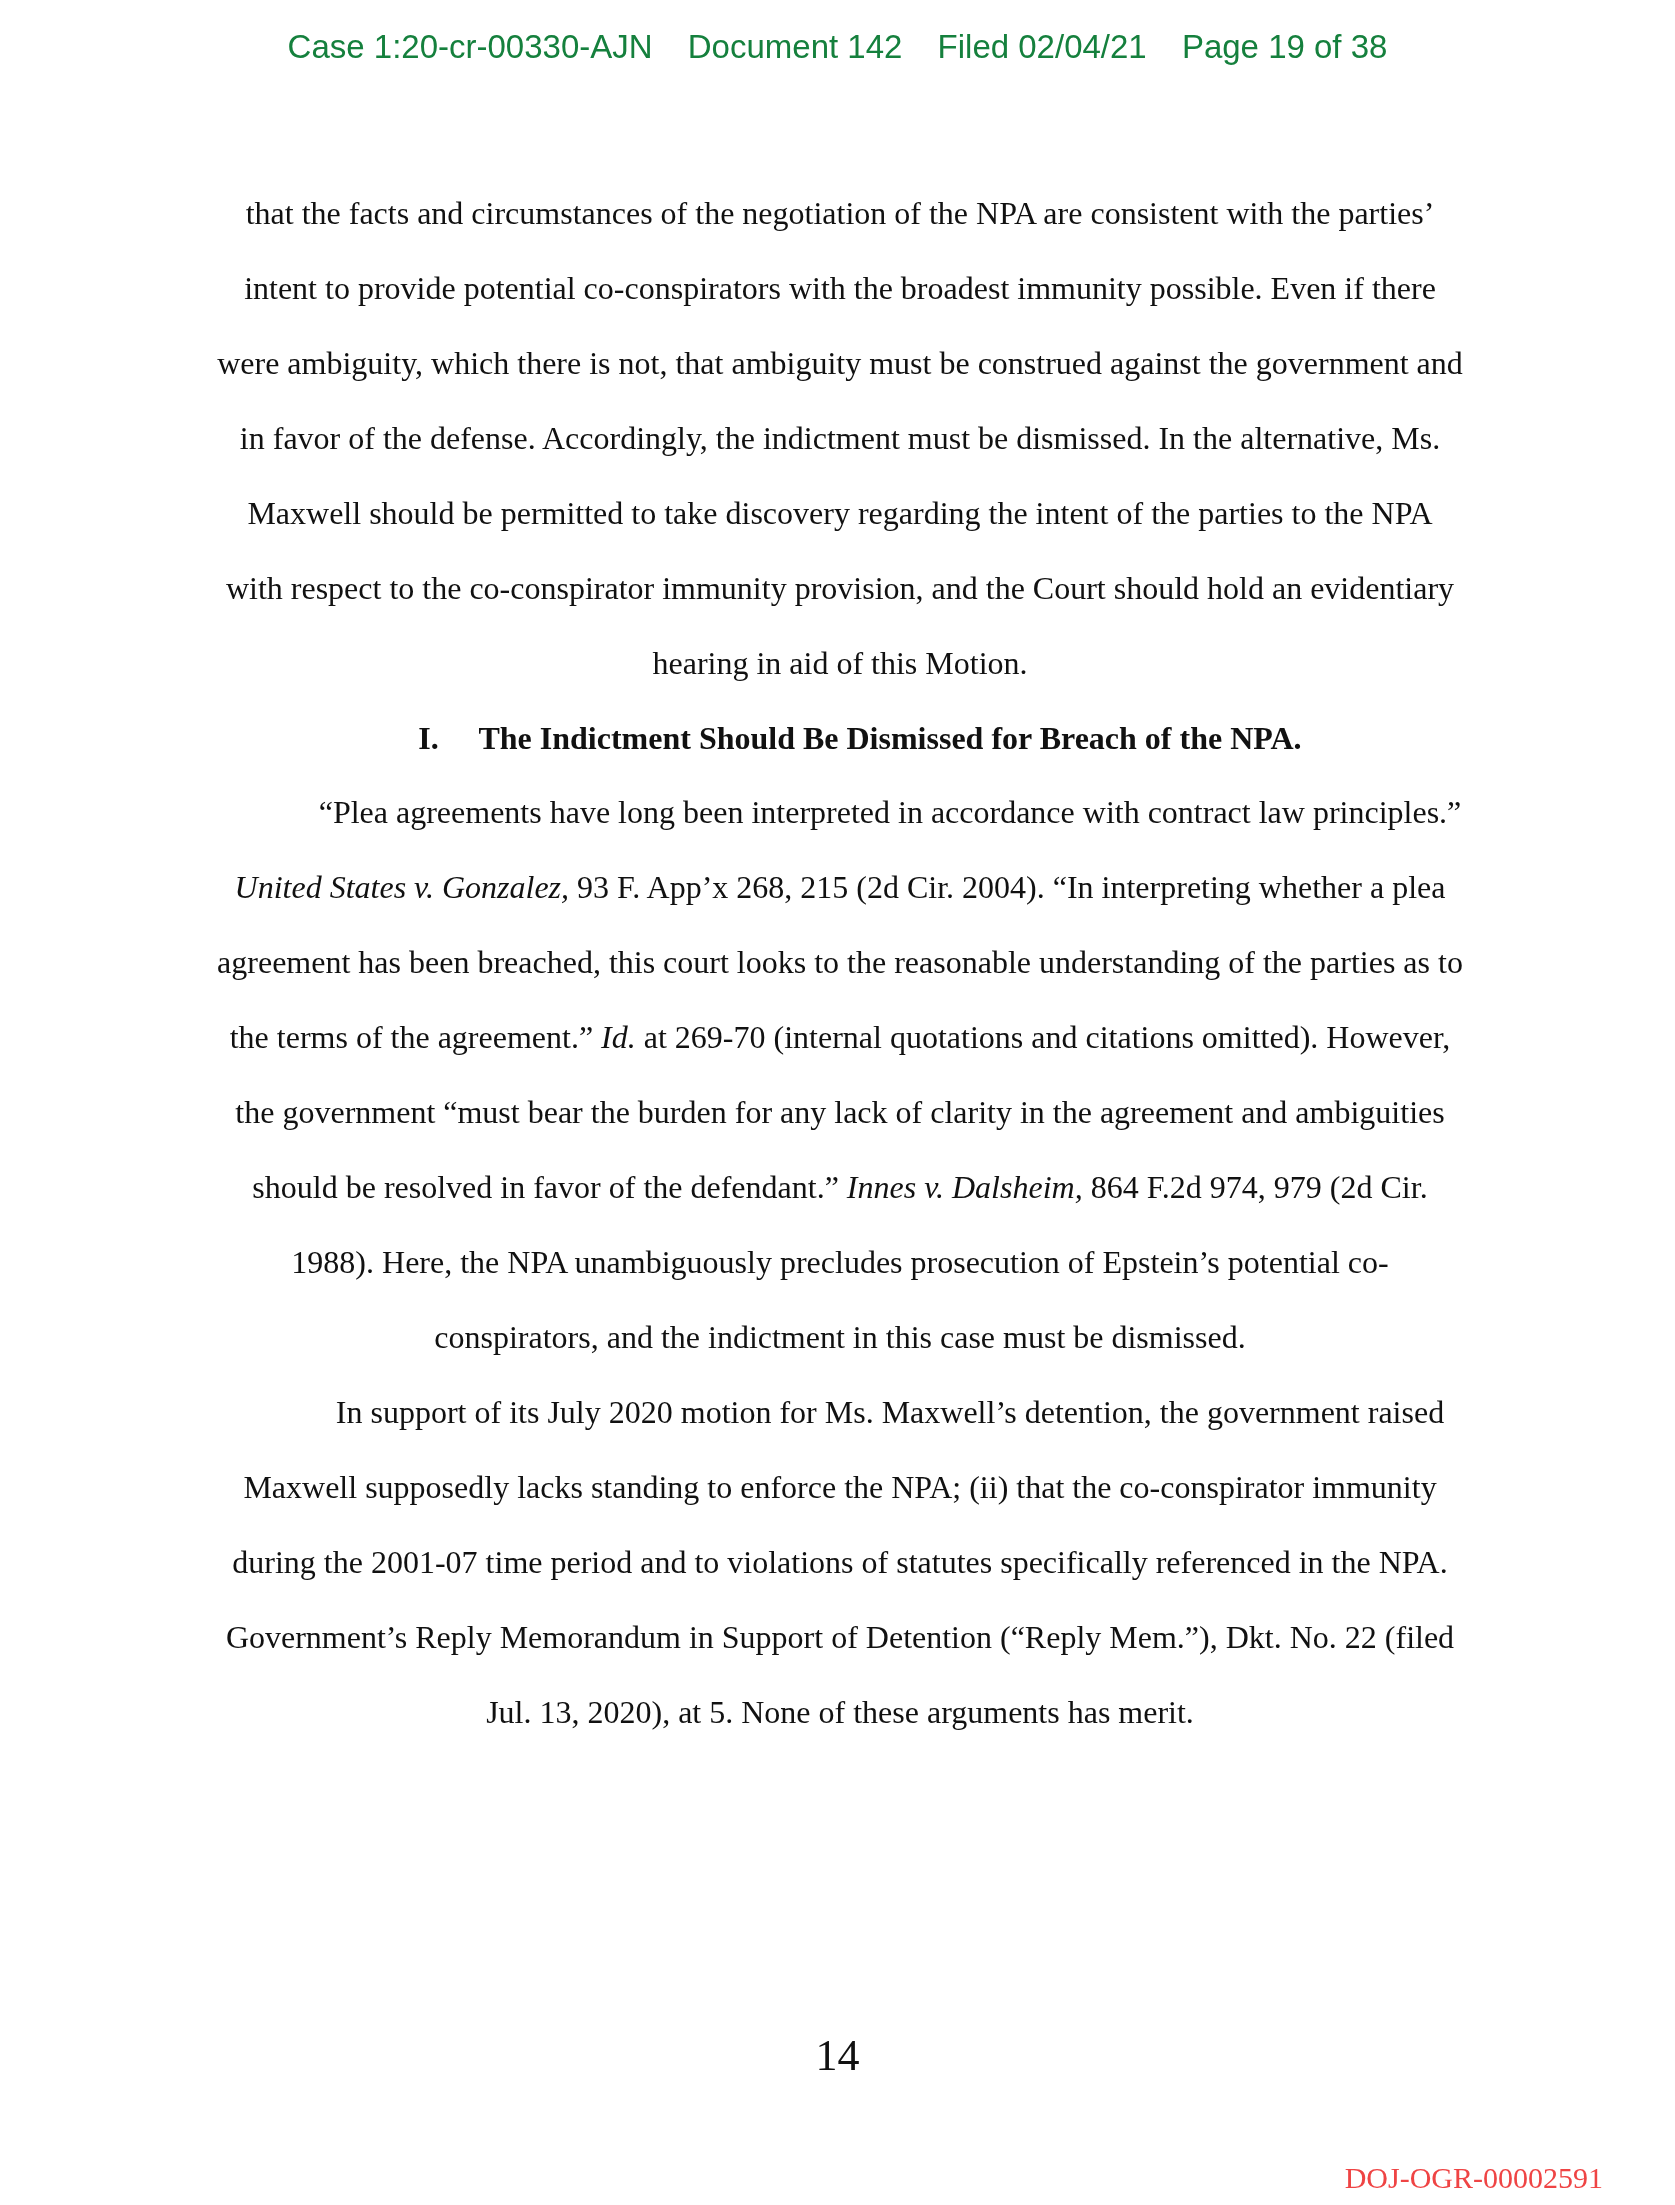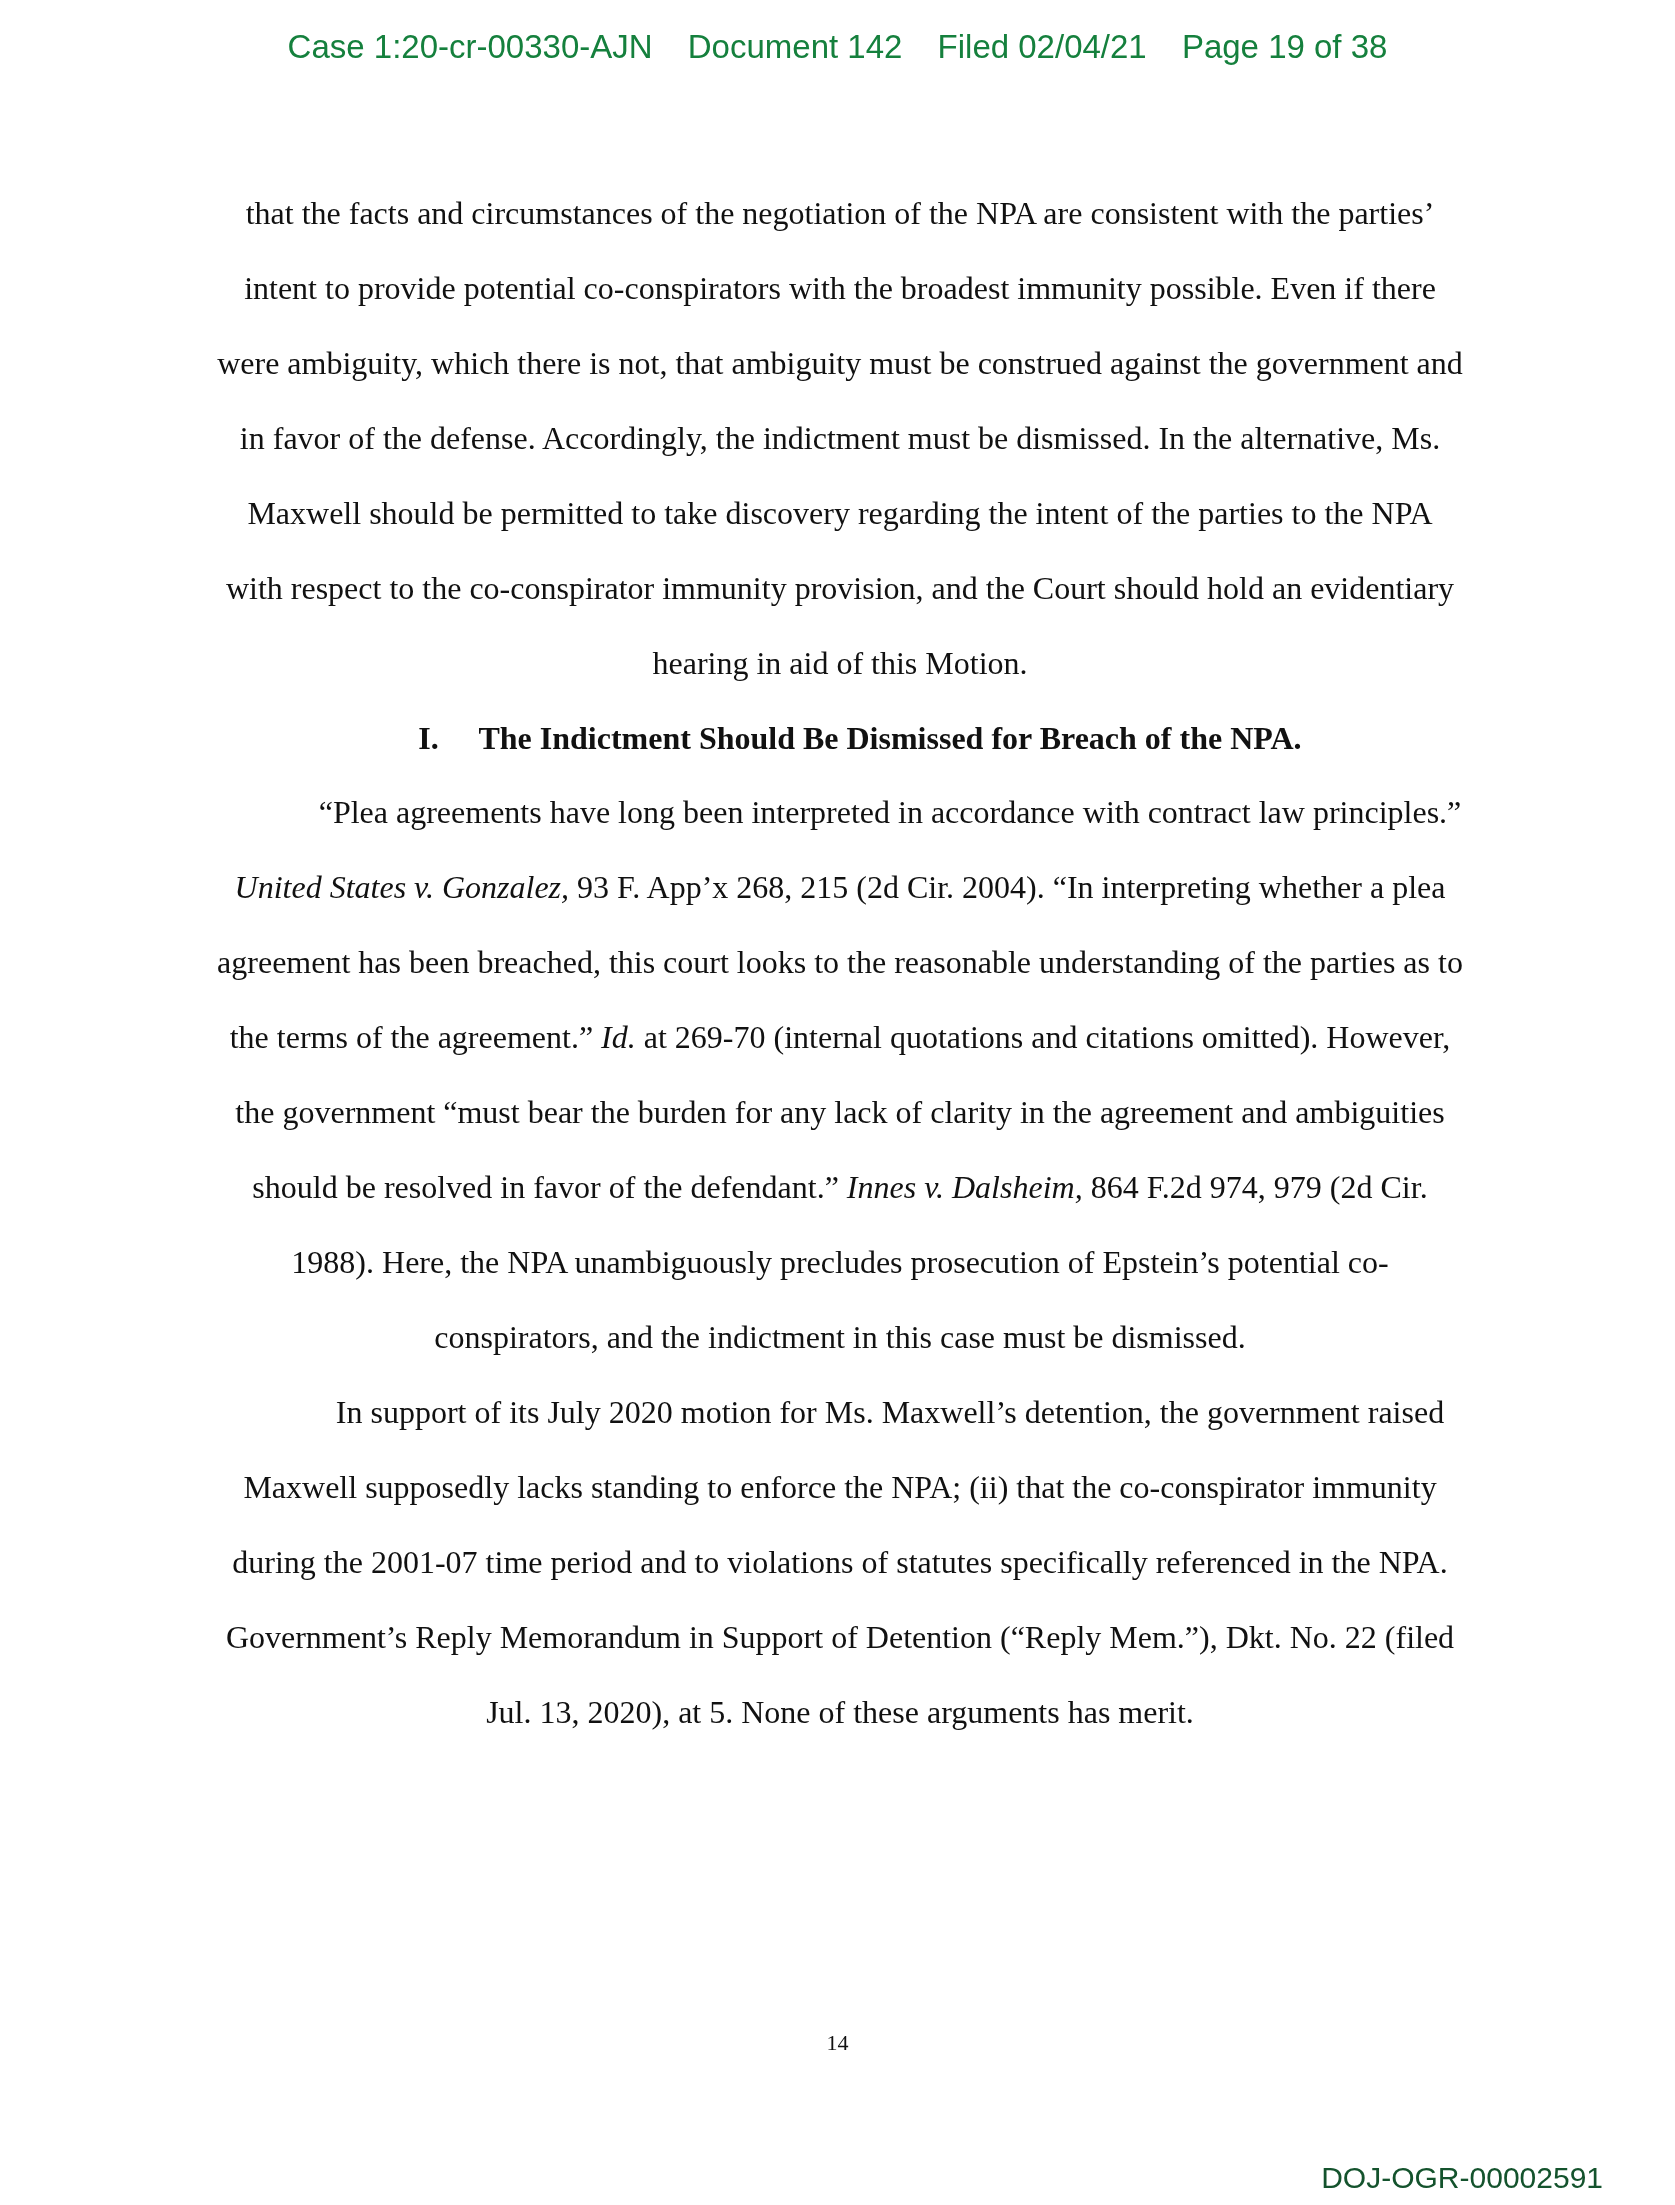--- a/index.html
+++ b/index.html
@@ -17,26 +17,26 @@
     position: absolute; left: 196px; width: 1288px;
     font-size: 32px; line-height: 75px;
   }
   .line { white-space: nowrap; height: 75px; text-align: center; }
   .indent { padding-left: 100px; }
   .heading { font-weight: bold; }
   .heading .num { display: inline-block; width: 100px; }
   i { font-style: italic; }
   .page-num {
     position: absolute; top: 2030px; left: 0; width: 1675px; text-align: center;
-    font-size: 22px;
+    font-size: 44px;
   }
   .bates {
     position: absolute; top: 2161px; right: 72px;
-    font-family: Liberation Sans, sans-serif;
-    font-size: 30px; color: #14532d;
+    font-family: Liberation Serif, serif;
+    font-size: 30px; color: #ef4444;
   }
 </style>
 </head>
 <body>
 
 <div class="header">
   <span>Case 1:20-cr-00330-AJN</span>
   <span>Document 142</span>
   <span>Filed 02/04/21</span>
   <span>Page 19 of 38</span>

